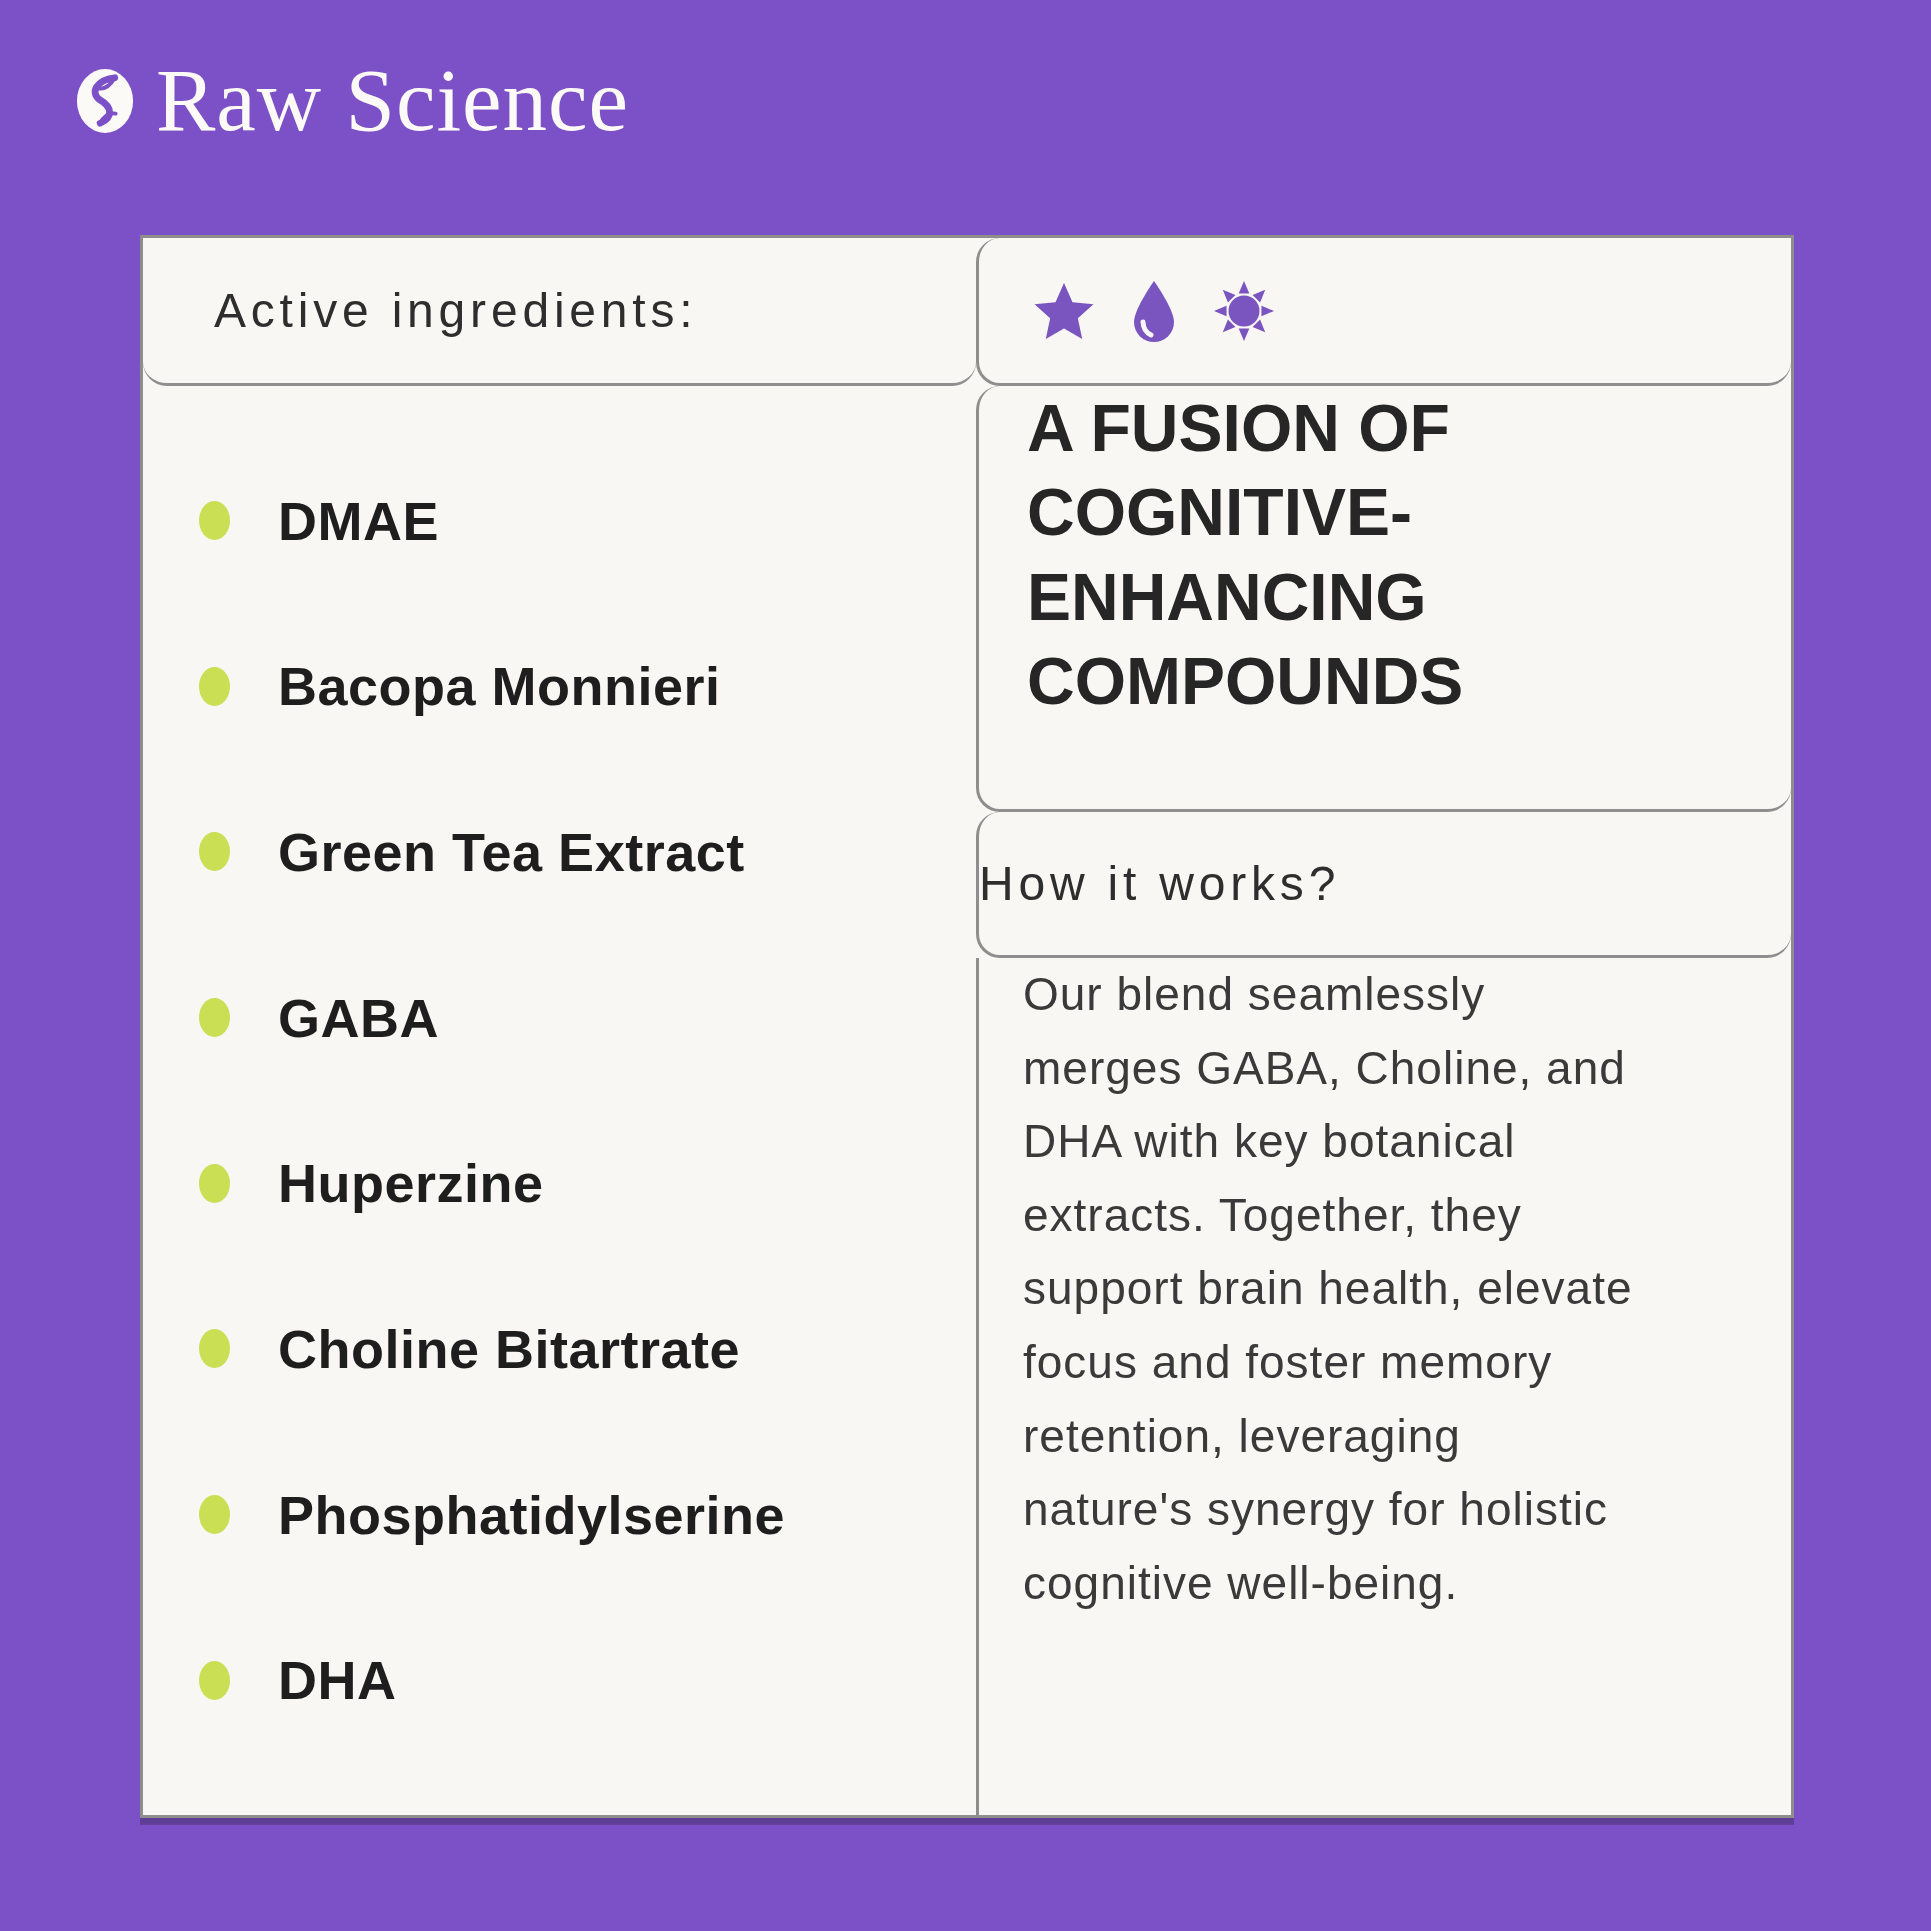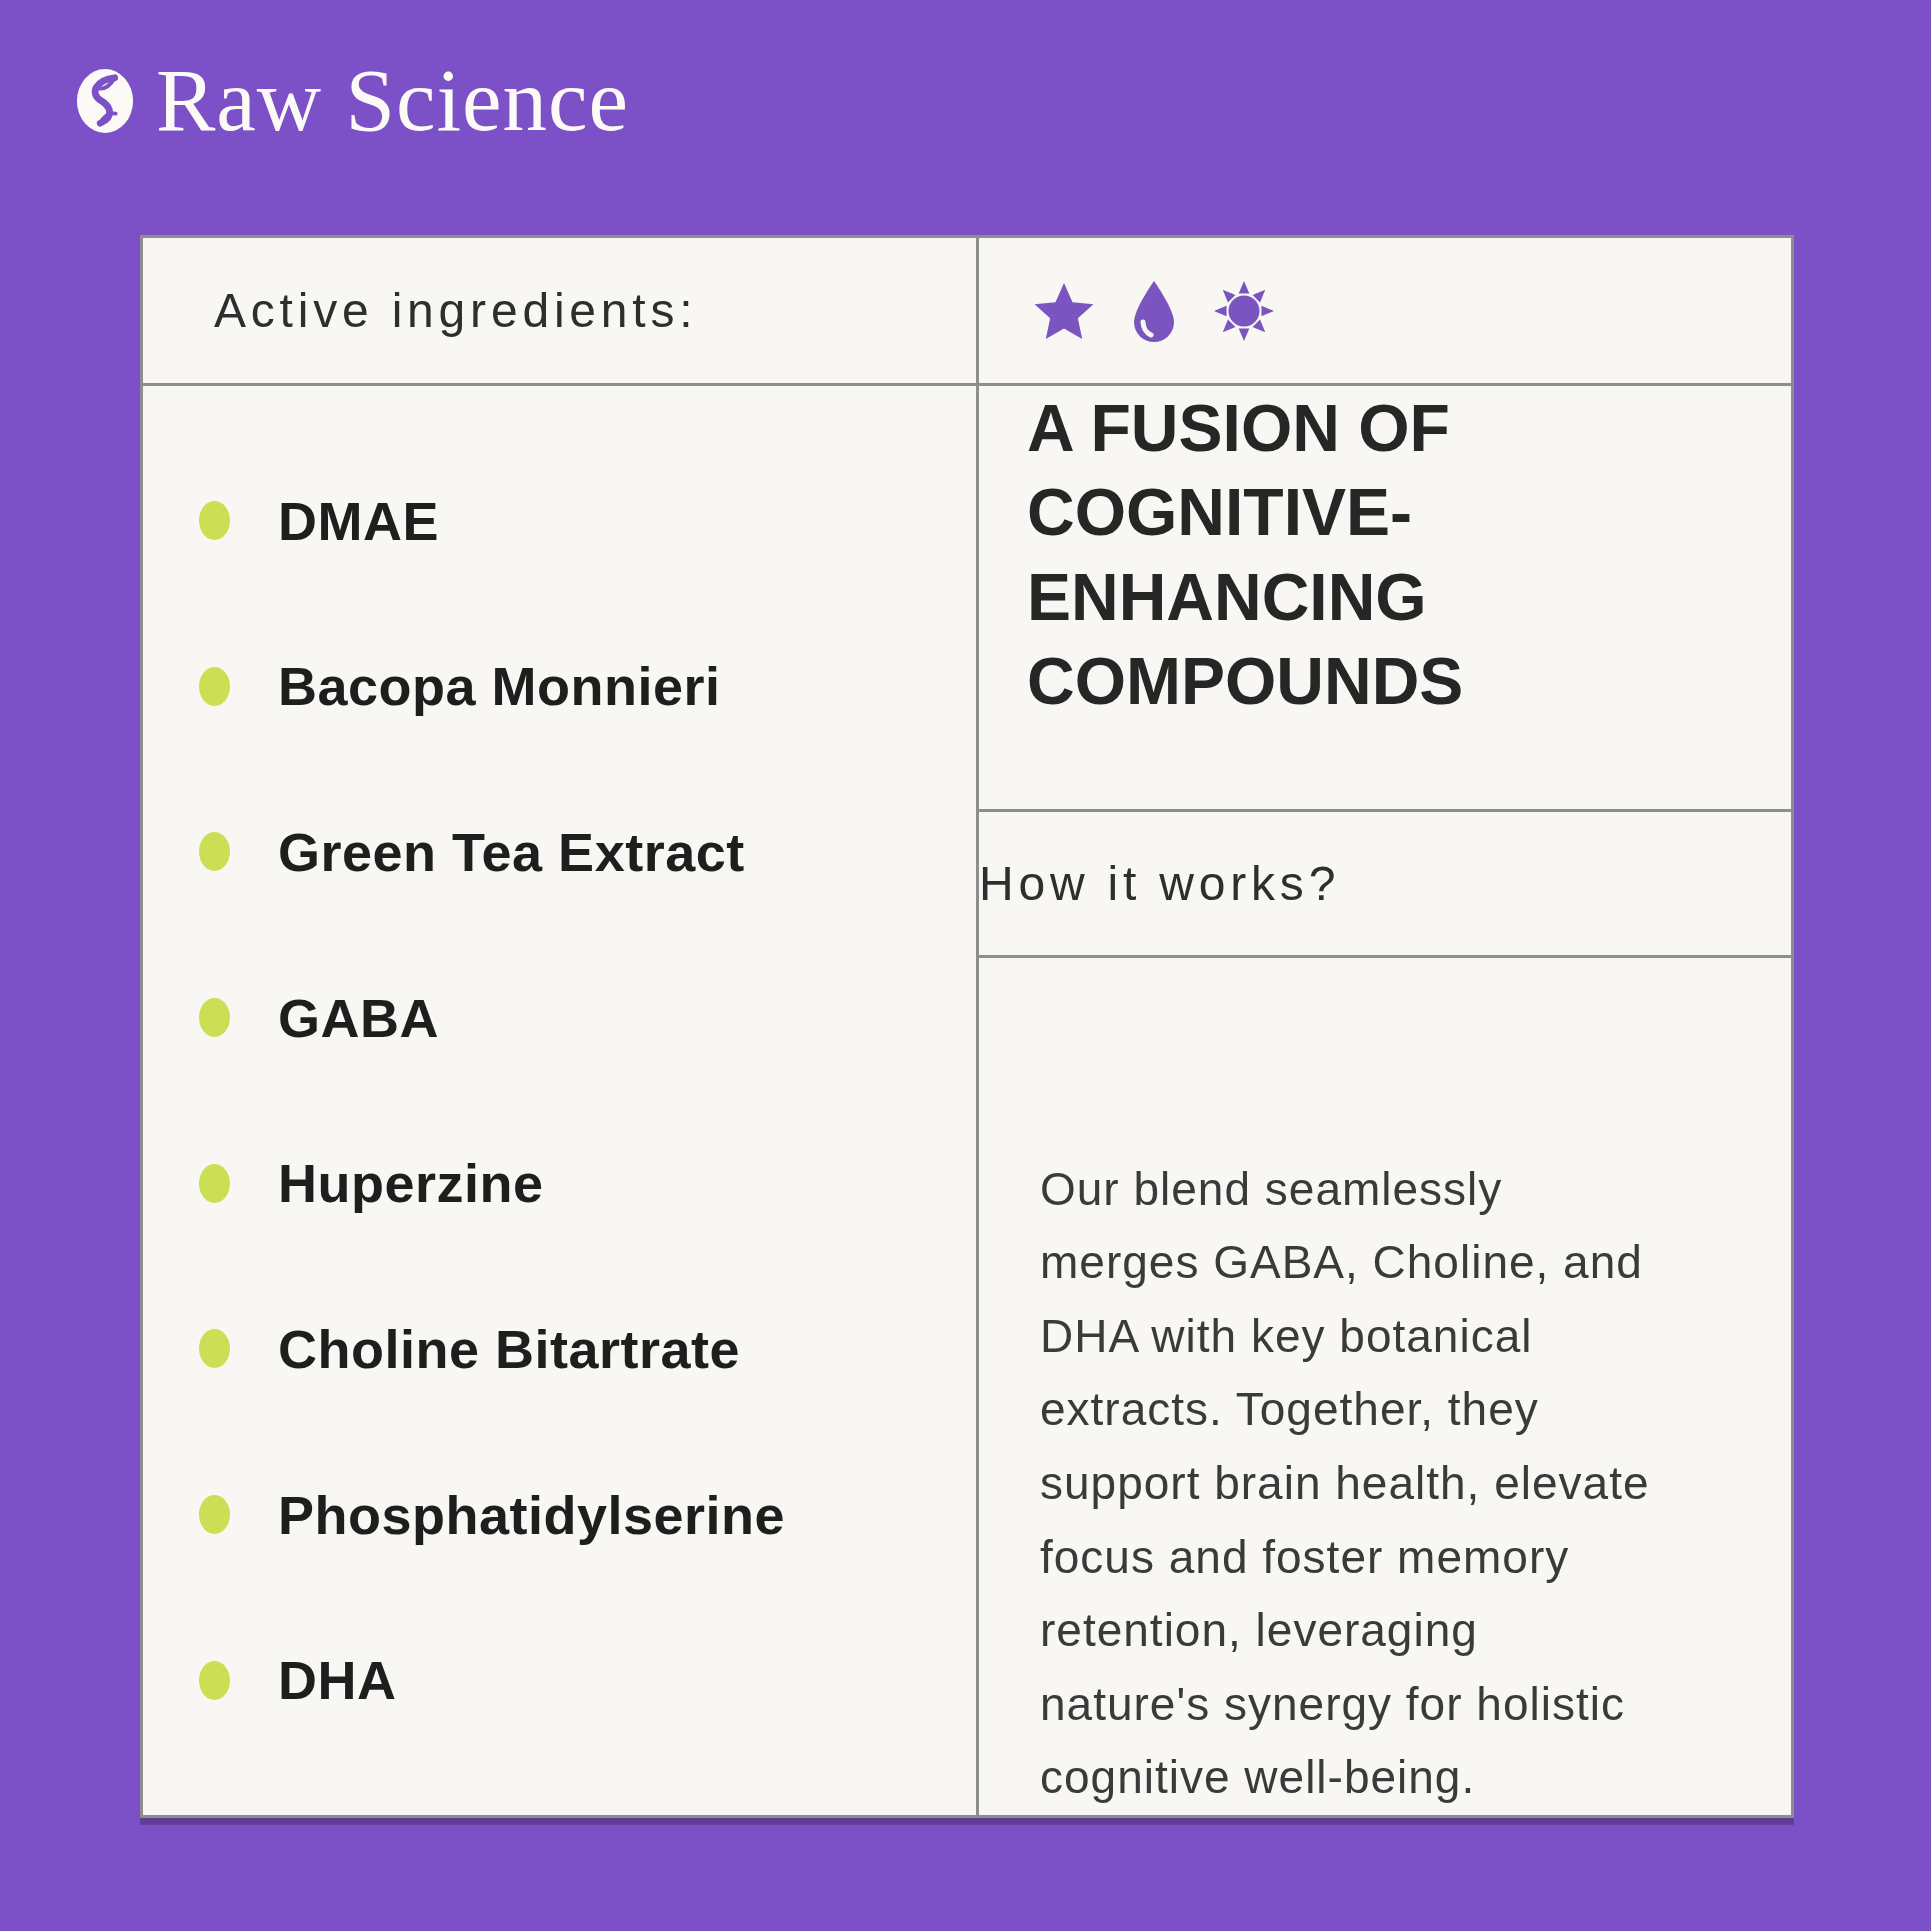--- a/index.html
+++ b/index.html
@@ -27,21 +27,21 @@
   .card{
     position:absolute;left:140px;top:235px;width:1654px;height:1583px;
     background:var(--card-bg);
     border:3.9px solid var(--line);
     box-shadow:0 6.8px 0 rgba(40,30,60,.35);
     display:grid;
     grid-template-columns:833px 1fr;
     grid-template-rows:148px 426px 146px 1fr;
   }
   .cell{min-width:0;}
-  .bb{border-bottom:3.9px solid var(--line);}
+  .bb{border-bottom:3.9px solid var(--line);border-radius:24px;}
   .bl{border-left:3.9px solid var(--line);}
   .lhead{
     grid-column:1;grid-row:1;
     display:flex;align-items:center;padding-left:71px;
   }
   .section-label{
     font-size:48px;letter-spacing:4.8px;color:#2E2E2E;font-weight:500;
   }
   .rhead{
     grid-column:2;grid-row:1;
@@ -67,21 +67,21 @@
   .rheading h2{
     font-size:66px;line-height:1.28;font-weight:800;color:var(--ink);
     max-width:637px;letter-spacing:0;
   }
   .rhow{
     grid-column:2;grid-row:3;
     display:flex;align-items:center;
   }
   .rbody{
     grid-column:2;grid-row:4;
-    display:flex;align-items:flex-end;padding-left:61px;
+    display:flex;align-items:flex-start;padding-left:44px;
   }
   .rbody p{
     font-size:46px;line-height:1.6;letter-spacing:1px;
     color:var(--body-ink);max-width:620px;
   }
   .icon{flex:0 0 auto;}
 </style>
 </head>
 <body>
 

